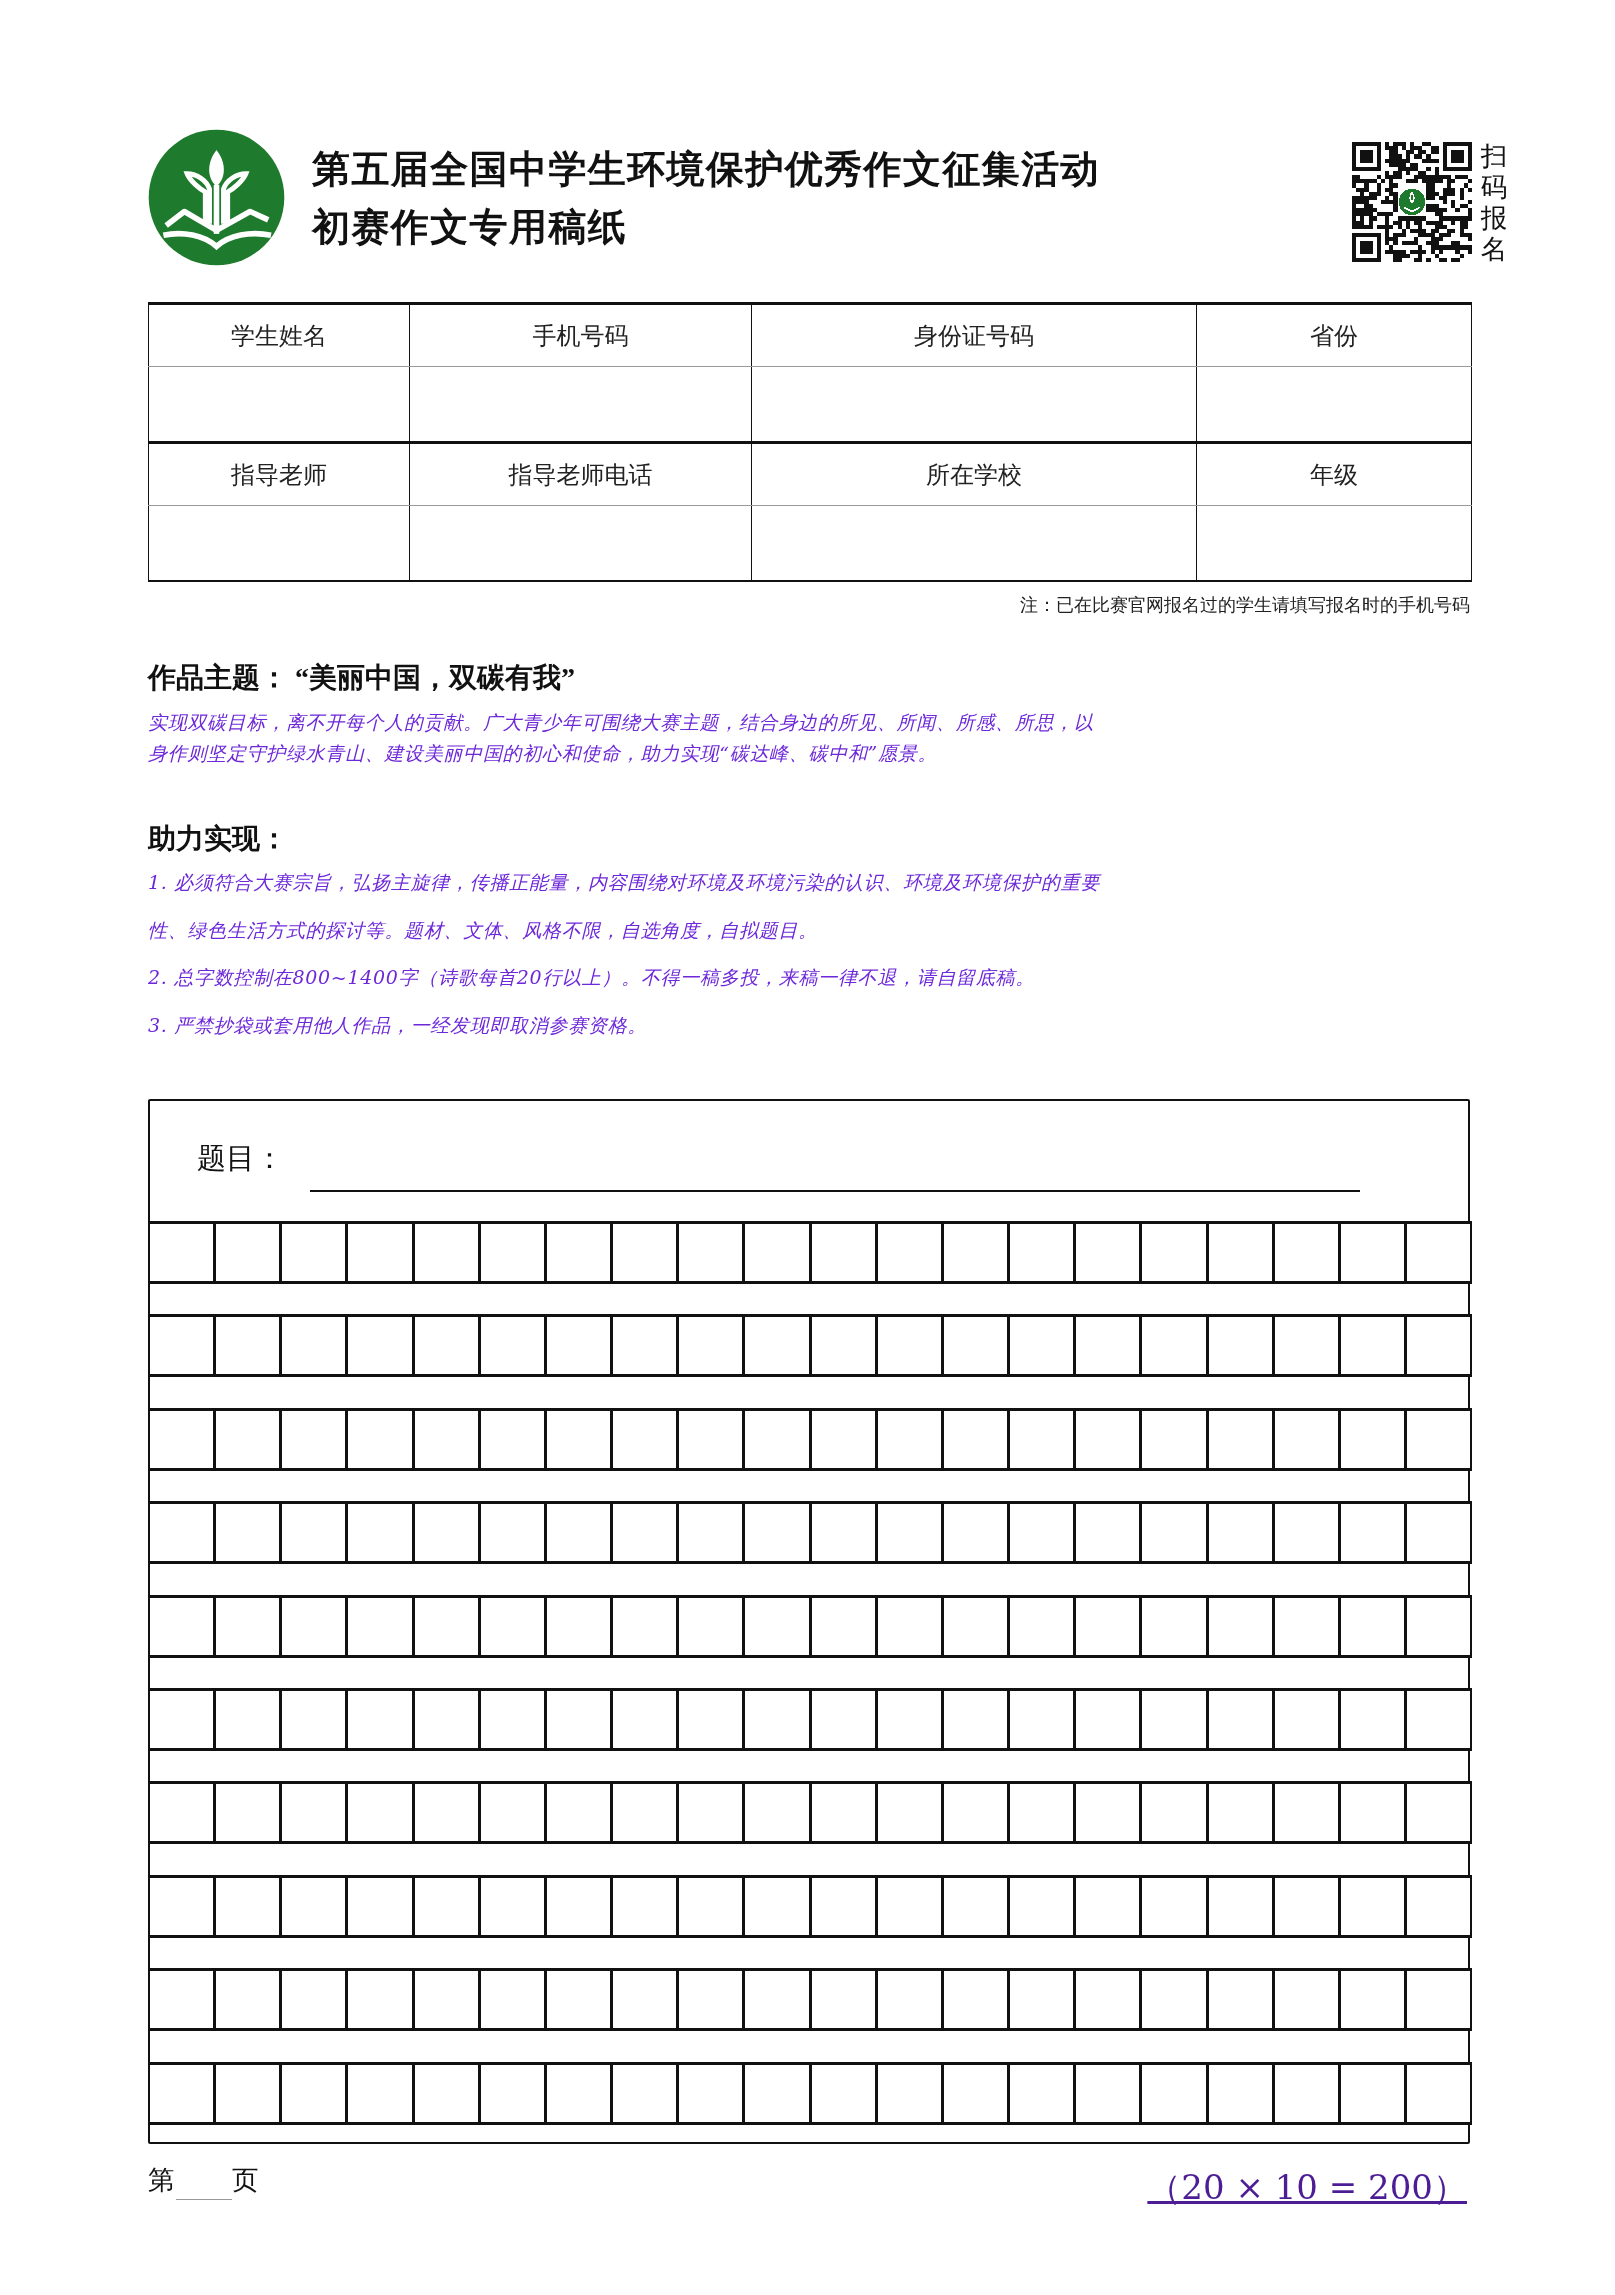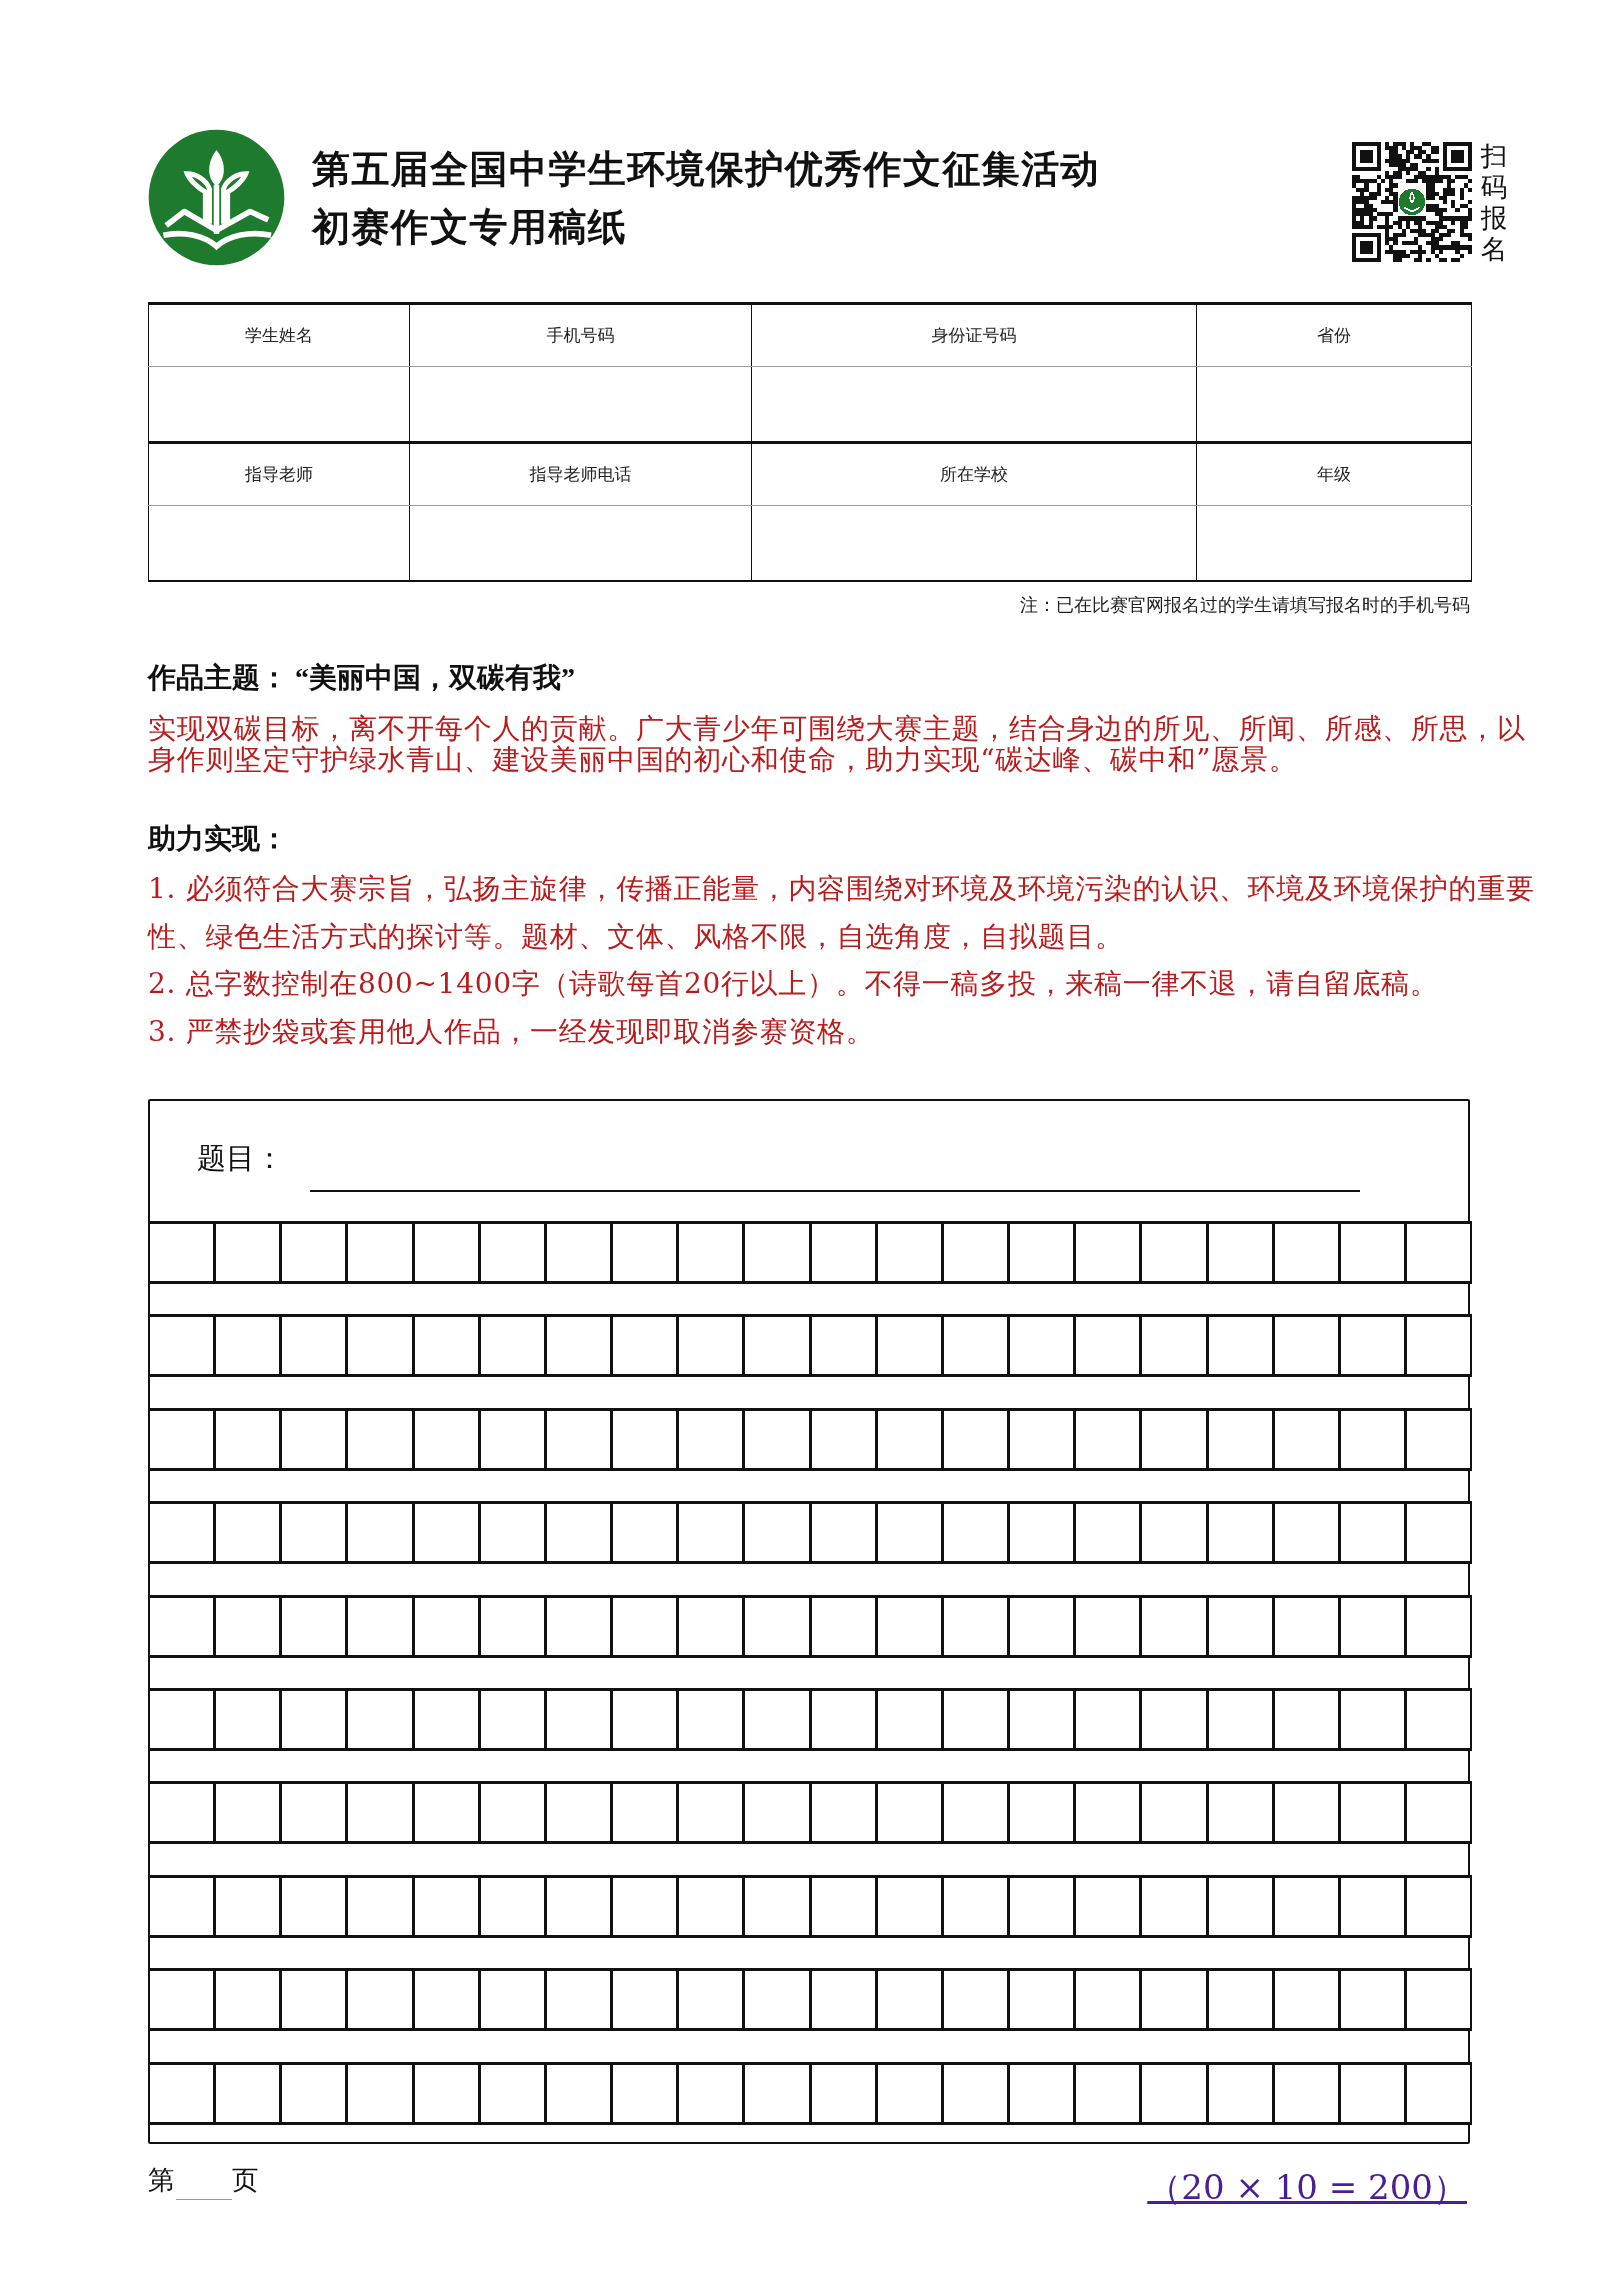--- a/index.html
+++ b/index.html
@@ -13,33 +13,33 @@
                 font-size:38px; letter-spacing:1.4px; line-height:42px; white-space:nowrap; color:#111; }
   #title1 { top:148px; }
   #title2 { top:206px; }
   #qr { left:1352px; top:142px; width:120px; height:120px; }
   #qr-label { left:1480px; top:140px; width:28px; font-family:"DejaVu Serif","Liberation Serif",serif;
               font-size:26.5px; line-height:31px; text-align:center; color:#111; }
 
   
   #info-table { left:148px; top:302px; width:1322px; border-collapse:collapse; table-layout:fixed; }
   #info-table td { border-left:1.4px solid #111; border-right:1.4px solid #111; padding:0; text-align:center;
-                   font-family:"DejaVu Serif","Liberation Serif",serif; font-size:17px; color:#222; }
+                   font-family:"DejaVu Serif","Liberation Serif",serif; font-size:24px; color:#222; }
   #info-table tr.hdr td { height:61px; border-bottom:1.4px solid #999; }
   #info-table tr.val td { height:74px; }
   #info-table tr.top td { border-top:3.5px solid #111; }
   #info-table tr.last td { border-bottom:2.8px solid #111; }
   #note { right:145px; top:593px; font-size:18px; color:#222; white-space:nowrap;
           font-family:"DejaVu Serif","Liberation Serif",serif; }
 
   
   .sec-head { left:148px; font-weight:bold; font-size:28px; white-space:nowrap;
               font-family:Liberation Serif, serif; }
-  .body-line { left:148px; font-size:28px; white-space:nowrap; color:#b91c1c;
-               font-family:"DejaVu Serif","Liberation Serif",serif; letter-spacing:0.7px; }
+  .body-line { left:148px; font-size:19px; white-space:nowrap; color:#6d28d9;
+               font-family:"DejaVu Serif","Liberation Serif",serif; letter-spacing:0.7px;font-style:italic; }
 
   
   #grid-box { left:148px; top:1099px; width:1318px; height:1041px; border:2.8px solid #111; border-radius:2.1px; }
   #subject-label { left:197px; top:1139px; font-weight:normal; font-size:29px;
                    font-family:"DejaVu Serif","Liberation Serif",serif; }
   #subject-line { left:310px; top:1190px; width:1050px; height:0; border-top:2.1px solid #111; }
   .grid-row { position:absolute; left:148px; width:1324px; height:63px; display:flex;
               border-top:3.5px solid #111; border-bottom:3.5px solid #111; box-sizing:border-box; }
   .cell { flex:1; border-right:3.5px solid #111; box-sizing:border-box; background:#fff; }
   .cell:first-child { border-left:2.8px solid #111; }

